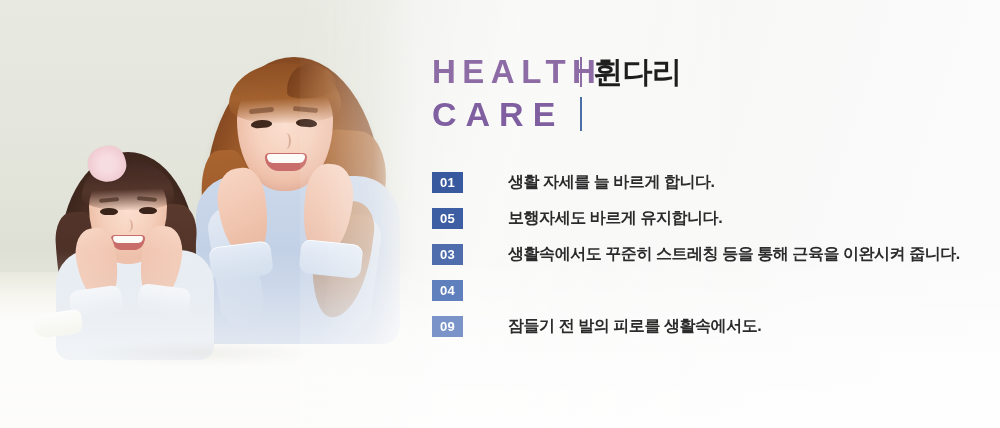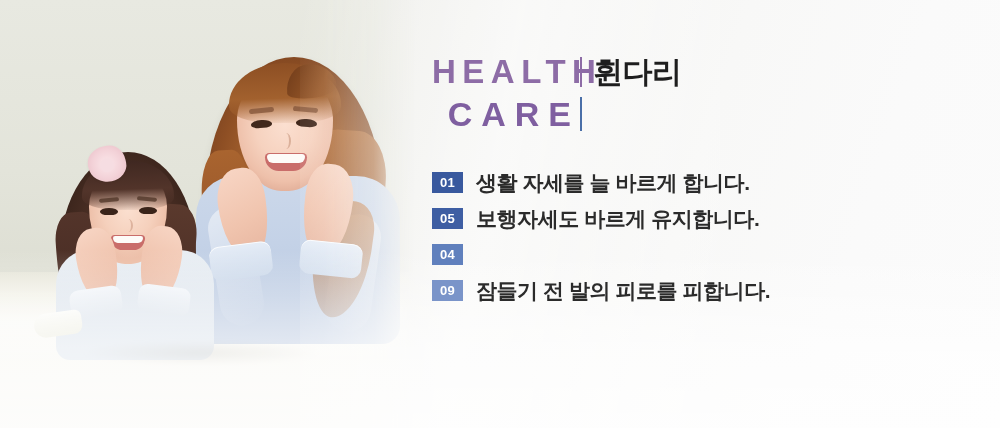--- a/index.html
+++ b/index.html
@@ -261,21 +261,21 @@
   .title-en {
     font-family: "Liberation Sans", "DejaVu Sans", sans-serif;
     font-weight: 700;
     font-size: 33px;
     letter-spacing: 6.5px;
     line-height: 40px;
     width: 148px;
     white-space: nowrap;
   }
   .title-en.health { color: #8d6ca6; }
-  .title-en.care   { color: #7f5fa0; font-size: 34px; letter-spacing: 9px; text-align: right; }
+  .title-en.care   { color: #7f5fa0; font-size: 34px; letter-spacing: 9px; }
   .title-rule {
     width: 2px;
     height: 30px;
     margin: 0 11px 0 0;
     flex: none;
   }
   .rule-top { background: #8d6ca6; height: 30px; }
   .rule-bot { background: #4a6fa8; height: 34px; }
   .title-ko {
     font-family: "Liberation Sans", "DejaVu Sans", sans-serif;
@@ -311,23 +311,24 @@
     color: #ffffff;
     font-family: "Liberation Sans", "DejaVu Sans", sans-serif;
     font-size: 13px;
     font-weight: 700;
     letter-spacing: .3px;
     margin-right: 13px;
   }
   .care-text {
     color: #2b2b2b;
     font-family: "Liberation Sans", "DejaVu Sans", sans-serif;
-    font-size: 21px;
+    font-size: 16px;
     font-weight: 600;
     letter-spacing: -0.45px;
+    margin-left: 32px;
   }
 </style>
 </head>
 <body>
 
 <div class="banner">
 
   <div class="photo">
     <div class="photo-wall"></div>
     <div class="photo-floor"></div>
@@ -401,21 +402,25 @@
   <ul class="care-list" id="care-list">
       <li class="care-item">
         <span class="care-num" style="background: rgb(57, 89, 158);">01</span>
         <span class="care-text">생활 자세를 늘 바르게 합니다.</span>
       </li>
       <li class="care-item">
         <span class="care-num" style="background: rgb(62, 94, 163);">05</span>
         <span class="care-text">보행자세도 바르게 유지합니다.</span>
       </li>
       <li class="care-item">
+        <span class="care-num" style="background: rgb(79, 108, 172);">03</span>
+        <span class="care-text">생활속에서도 꾸준히 스트레칭 등을 통해 근육을 이완시켜 줍니다.</span>
+      </li>
+      <li class="care-item">
         <span class="care-num" style="background: rgb(96, 128, 189);">04</span>
       </li>
       <li class="care-item">
         <span class="care-num" style="background: rgb(122, 148, 201);">09</span>
-        <span class="care-text">잠들기 전 발의 피로를 피합니다.</span>
+        <span class="care-text">잠들기 전 발의 피로를 생활속에서도.</span>
       </li>
     </ul>
 
 </div>
 
 </body></html>

